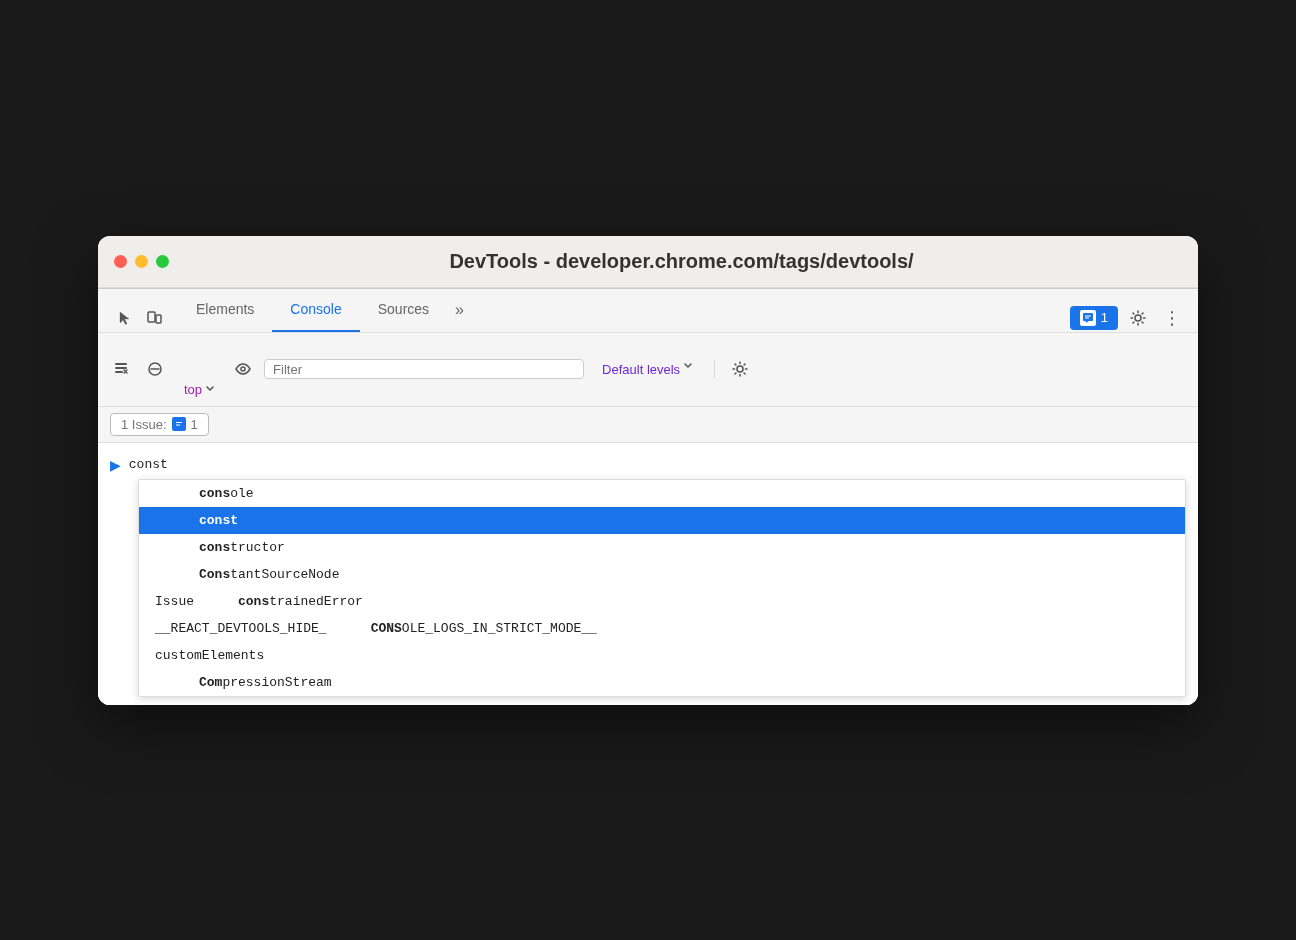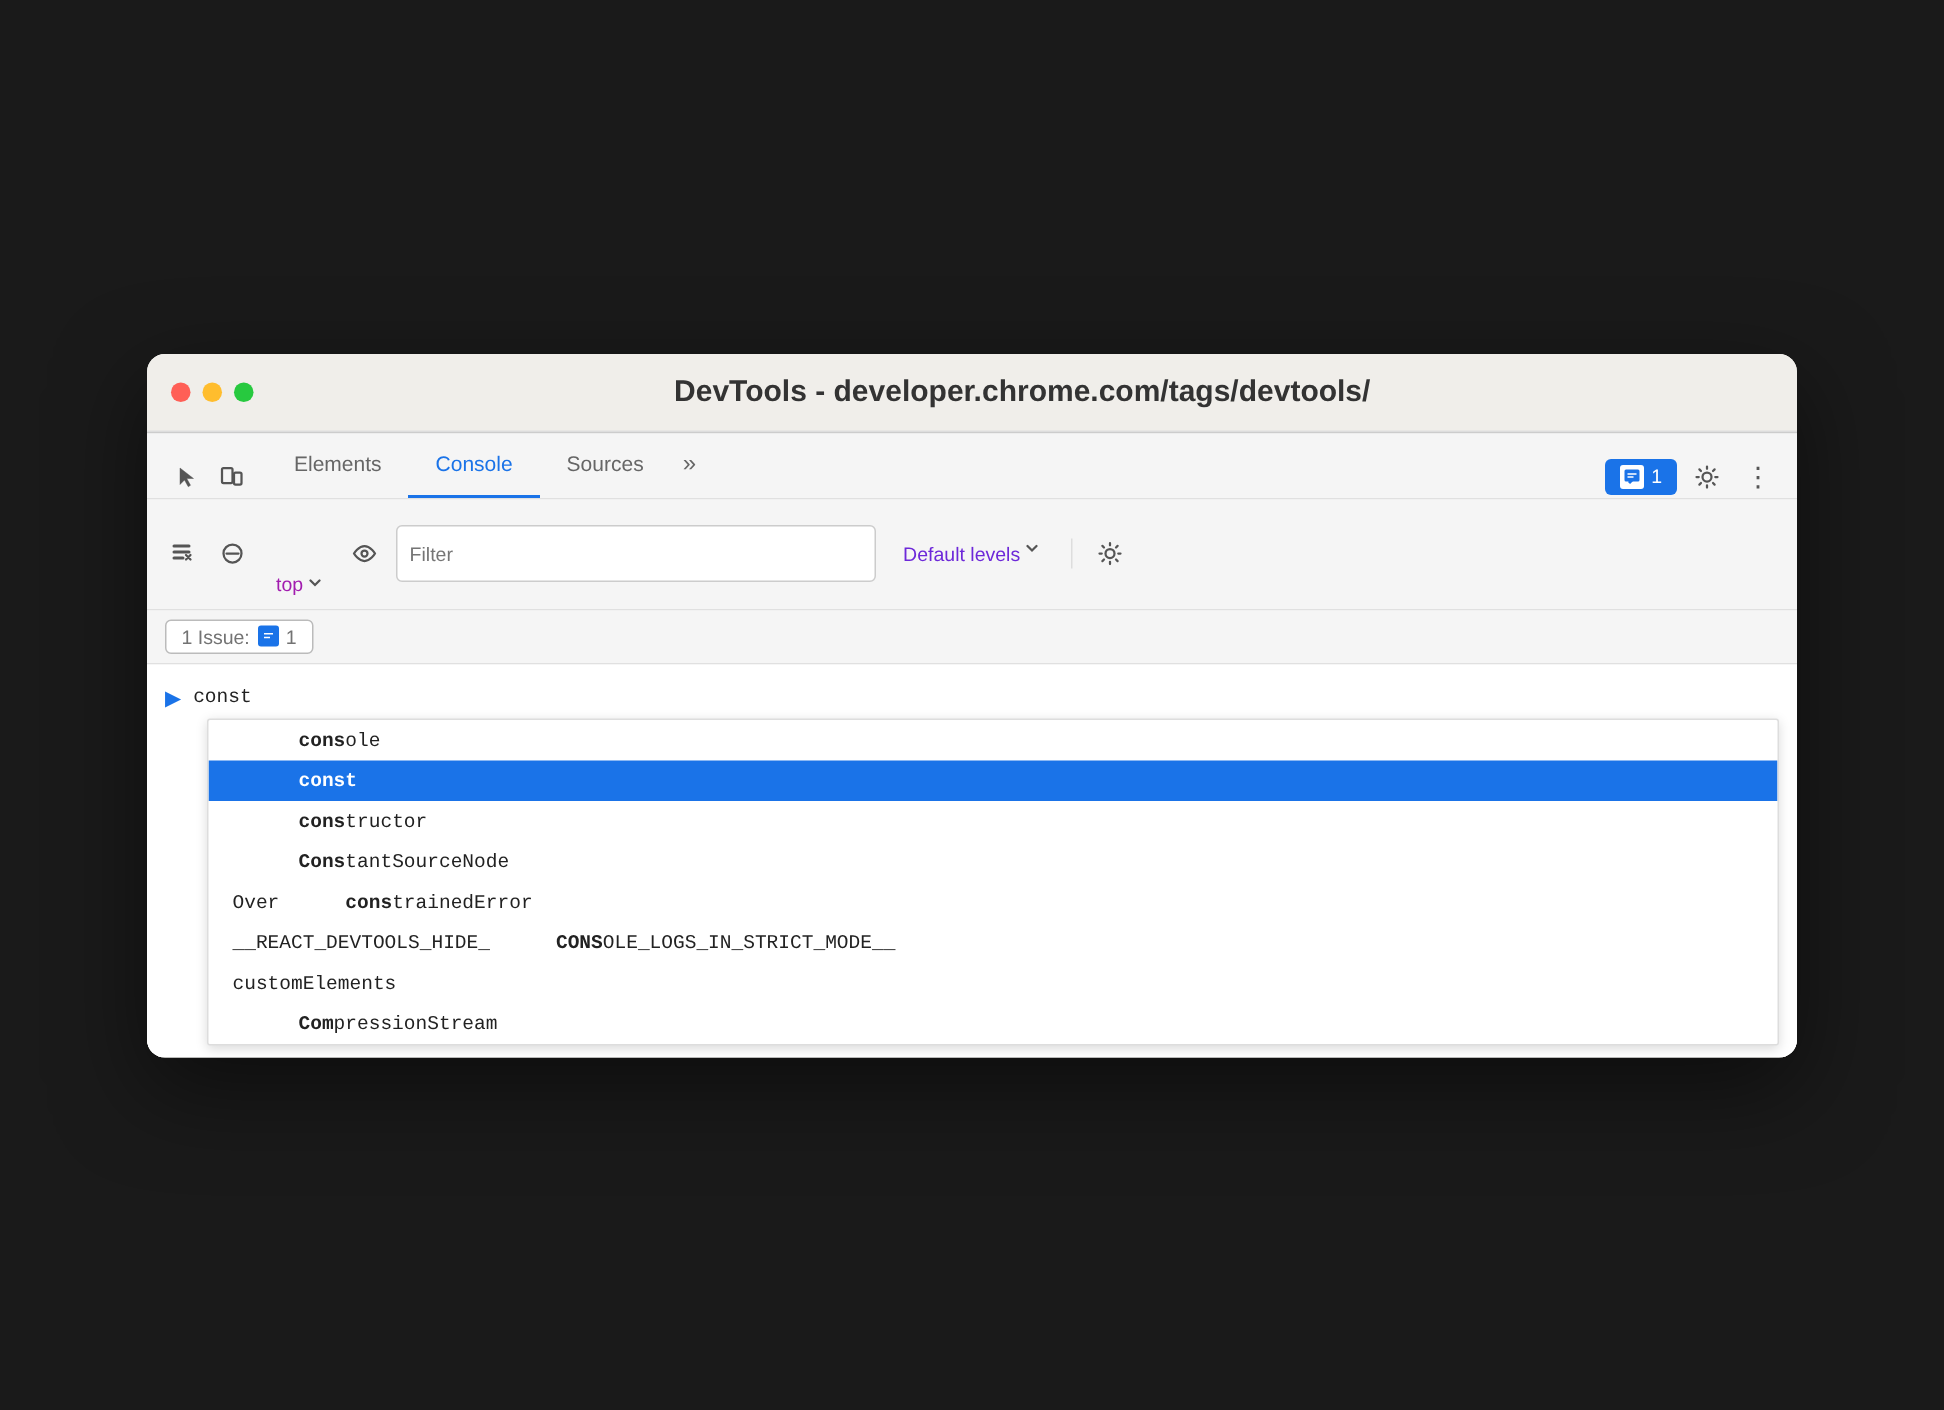--- a/index.html
+++ b/index.html
@@ -176,21 +176,21 @@
       padding: 3px 8px;
       border-radius: 4px;
       cursor: pointer;
       font-size: 13px;
       color: #a21caf;
       margin-top: 40px;
     }
     .filter-input {
       flex: 1;
       max-width: 320px;
-      height: 38px;
+      height: 20px;
       border: 1px solid #ccc;
       border-radius: 4px;
       padding: 0 8px;
       font-size: 13px;
       background: white;
       color: #333;
       outline: none;
     }
     .default-levels {
       display: flex;
@@ -440,21 +440,21 @@
 
         <div class="autocomplete-item">
           <span class="match">cons</span><span class="normal">tructor</span>
         </div>
 
         <div class="autocomplete-item">
           <span class="match">Cons</span><span class="normal">tantSourceNode</span>
         </div>
 
         <div class="autocomplete-item">
-          <span class="normal">Over</span><span class="match">cons</span><span class="normal">trainedError</span>
+          <span class="normal">Issue</span><span class="match">cons</span><span class="normal">trainedError</span>
         </div>
 
 
         <div class="autocomplete-item">
           <span class="normal">__REACT_DEVTOOLS_HIDE_</span><span class="match">CONS</span><span class="normal">OLE_LOGS_IN_STRICT_MODE__</span>
         </div>
 
         <div class="autocomplete-item">
           <span class="normal">customElements</span>
         </div>

